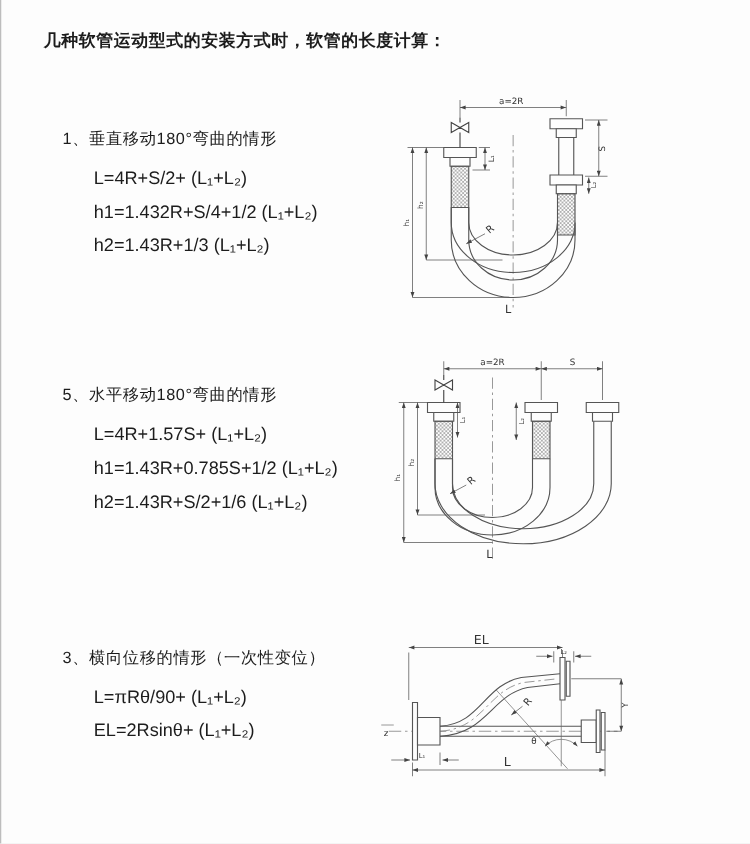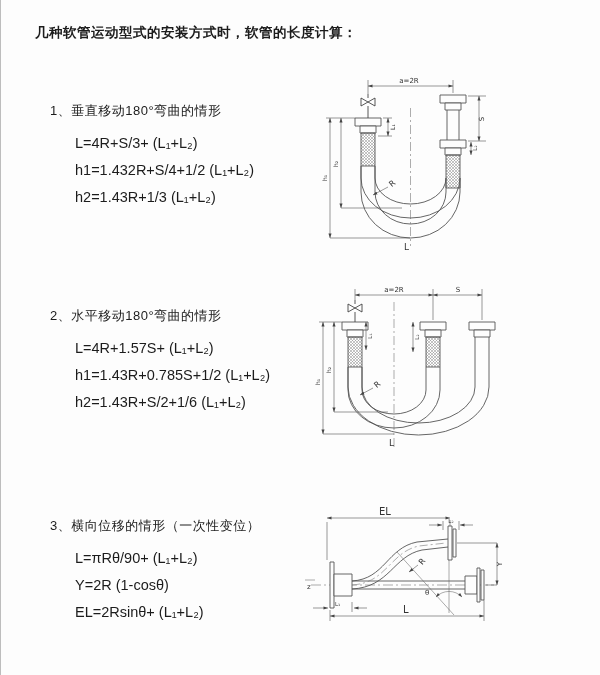--- a/index.html
+++ b/index.html
@@ -27,21 +27,21 @@
 </head>
 <body>
 
 <div class="page">
   <div class="scan-edge"></div>
 
   <div class="doc-title">几种软管运动型式的安装方式时，软管的长度计算：</div>
 
   <div class="section sec1">
     <div class="sec-heading">1、垂直移动180°弯曲的情形</div>
-    <div class="formula">L=4R+S/3+ (L₁+L₂)</div>
+    <div class="formula">L=4R+S/2+ (L₁+L₂)</div>
     <div class="formula">h1=1.432R+S/4+1/2 (L₁+L₂)</div>
     <div class="formula">h2=1.43R+1/3 (L₁+L₂)</div>
   </div>
 
   <div class="diagram d1">
   <svg width="286" height="192" viewBox="0 0 286 192">
     <defs>
       <marker id="a1" viewBox="0 0 10 8" refX="10" refY="4" markerWidth="8" markerHeight="6" orient="auto-start-reverse">
         <path d="M0,0.5 L10,4 L0,7.5 Z" fill="#444"></path>
       </marker>
@@ -111,21 +111,21 @@
       <text transform="rotate(-90 171 82)" x="171" y="82" text-anchor="middle" font-size="5.5">L₂</text>
       <text transform="rotate(-90 21 112)" x="21" y="112" text-anchor="middle" font-size="6">h₁</text>
       <text transform="rotate(-90 32 98)" x="32" y="98" text-anchor="middle" font-size="6">h₂</text>
       <text transform="rotate(-40 86 117)" x="83" y="120" font-size="8">R</text>
       <text x="98" y="184" font-size="9">L</text>
     </g>
   </svg>
   </div>
 
   <div class="section sec2">
-    <div class="sec-heading">2、水平移动180°弯曲的情形</div>
+    <div class="sec-heading">5、水平移动180°弯曲的情形</div>
     <div class="formula">L=4R+1.57S+ (L₁+L₂)</div>
     <div class="formula">h1=1.43R+0.785S+1/2 (L₁+L₂)</div>
     <div class="formula">h2=1.43R+S/2+1/6 (L₁+L₂)</div>
   </div>
 
   <div class="diagram d2">
   <svg width="297" height="178" viewBox="0 0 297 178">
     <defs>
       <marker id="a2" viewBox="0 0 10 8" refX="10" refY="4" markerWidth="8" markerHeight="6" orient="auto-start-reverse">
         <path d="M0,0.5 L10,4 L0,7.5 Z" fill="#444"></path>
@@ -192,21 +192,20 @@
       <text transform="rotate(-90 28 88)" x="28" y="88" text-anchor="middle" font-size="6">h₂</text>
       <text transform="rotate(-40 74 102)" x="71" y="105" font-size="8">R</text>
       <text x="86" y="164" font-size="9">L</text>
     </g>
   </svg>
   </div>
 
   <div class="section sec3">
     <div class="sec-heading">3、横向位移的情形（一次性变位）</div>
     <div class="formula">L=πRθ/90+ (L₁+L₂)</div>
-    <div class="formula">Y=2R (1-cosθ)</div>
     <div class="formula">EL=2Rsinθ+ (L₁+L₂)</div>
   </div>
 
   <div class="diagram d3">
   <svg width="303" height="158" viewBox="0 0 303 158">
     <defs>
       <marker id="a3" viewBox="0 0 10 8" refX="10" refY="4" markerWidth="8" markerHeight="6" orient="auto-start-reverse">
         <path d="M0,0.5 L10,4 L0,7.5 Z" fill="#444"></path>
       </marker>
     </defs>

